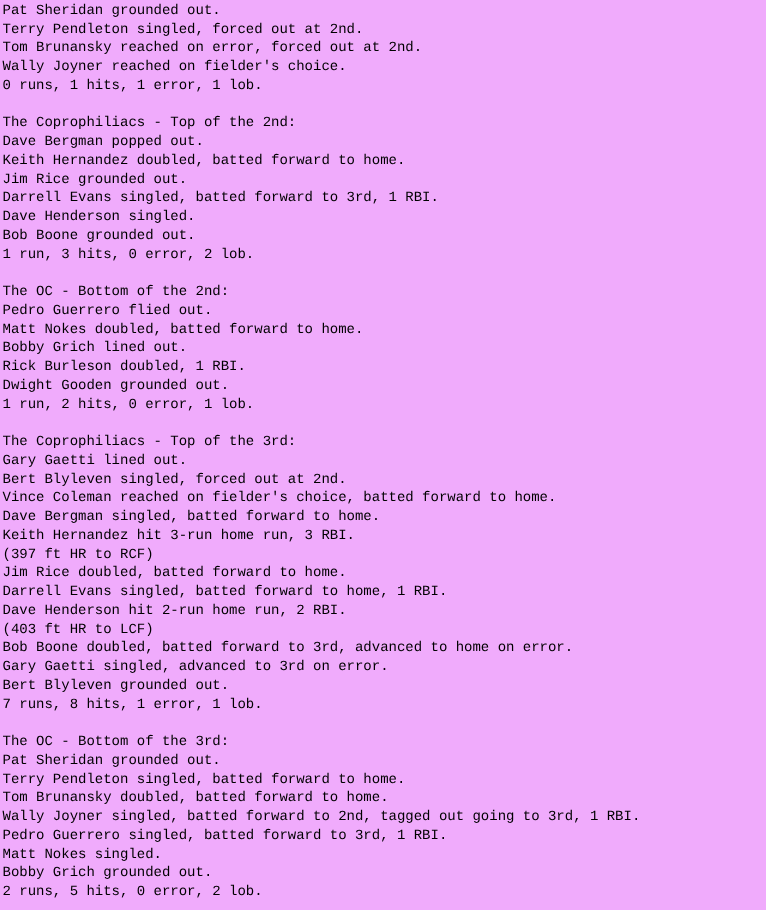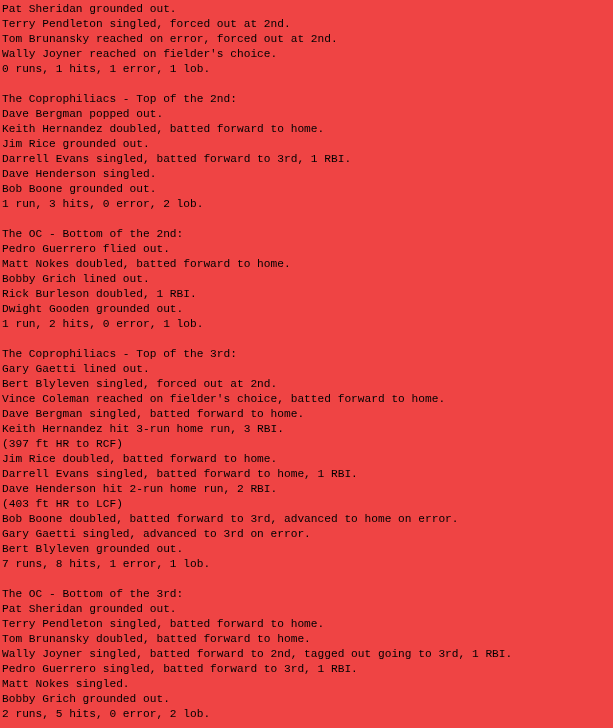--- a/index.html
+++ b/index.html
@@ -4,21 +4,21 @@
 <style>
   html, body {
     margin: 0;
     padding: 0;
     background: #ffffff;
   }
   .page {
     width: 613px;
     height: 728px;
     box-sizing: border-box;
-    background: #ef4444;
+    background: #f0abfc;
     overflow: hidden;
   }
   .log {
     font-family: "Liberation Mono", "DejaVu Sans Mono", monospace;
     font-size: 11.2px;
     line-height: 15px;
     color: #000000;
     padding: 2px 0 0 2px;
     white-space: pre;
   }

